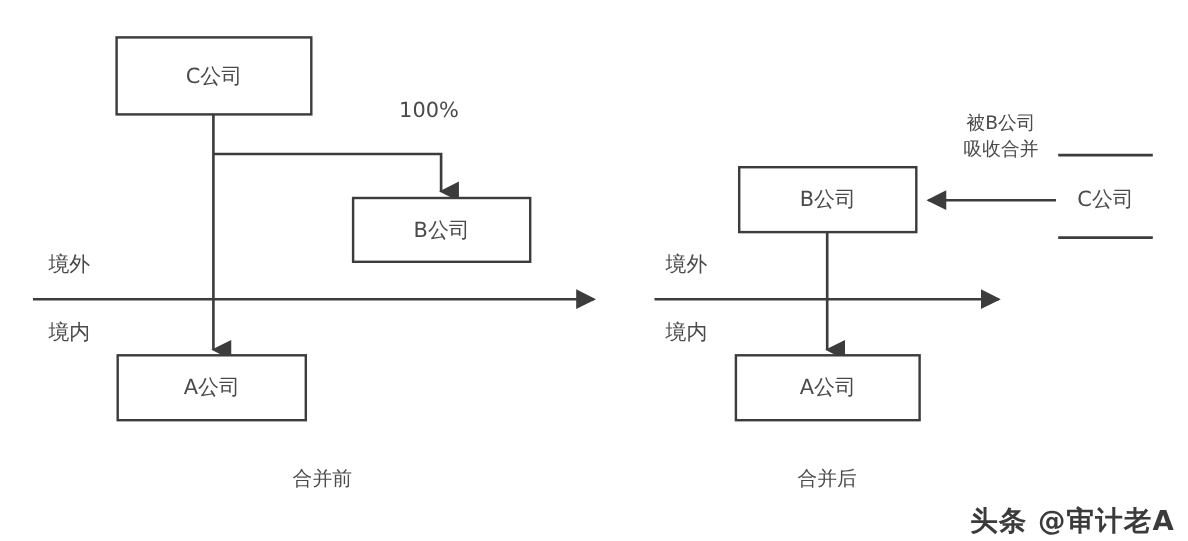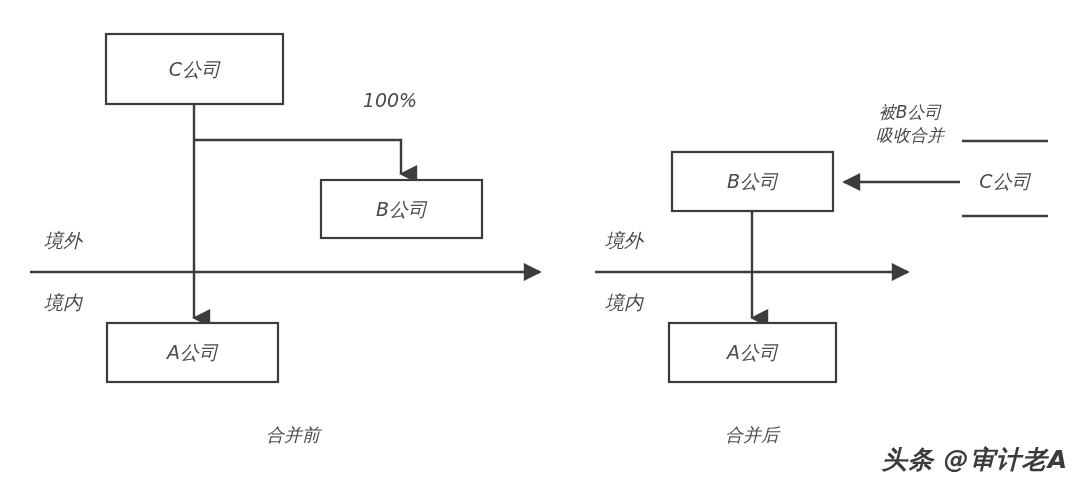--- a/index.html
+++ b/index.html
@@ -10,21 +10,20 @@
   }
   body {
     font-family: "DejaVu Sans", "Liberation Sans", sans-serif;
   }
   #canvas {
     position: relative;
     width: 1080px;
     height: 492px;
     background: #ffffff;
     overflow: hidden;
-    font-style: italic;
   }
   #diagram-svg {
     position: absolute;
     left: 0;
     top: 0;
     width: 1080px;
     height: 492px;
   }
   .node-box {
     fill: #ffffff;
@@ -77,21 +76,21 @@
     fill: none;
   }
   .rule-line {
     stroke: #3c3c3c;
     stroke-width: 2.6;
     fill: none;
   }
   .watermark-text {
     position: absolute;
     right: 12px;
-    bottom: 16px;
+    bottom: 2px;
     font-family: "DejaVu Sans", "Liberation Sans", sans-serif;
     font-size: 25px;
     font-weight: bold;
     color: #2b2b2b;
     letter-spacing: 1px;
     white-space: nowrap;
     opacity: 0.92;
   }
 </style>
 </head>

